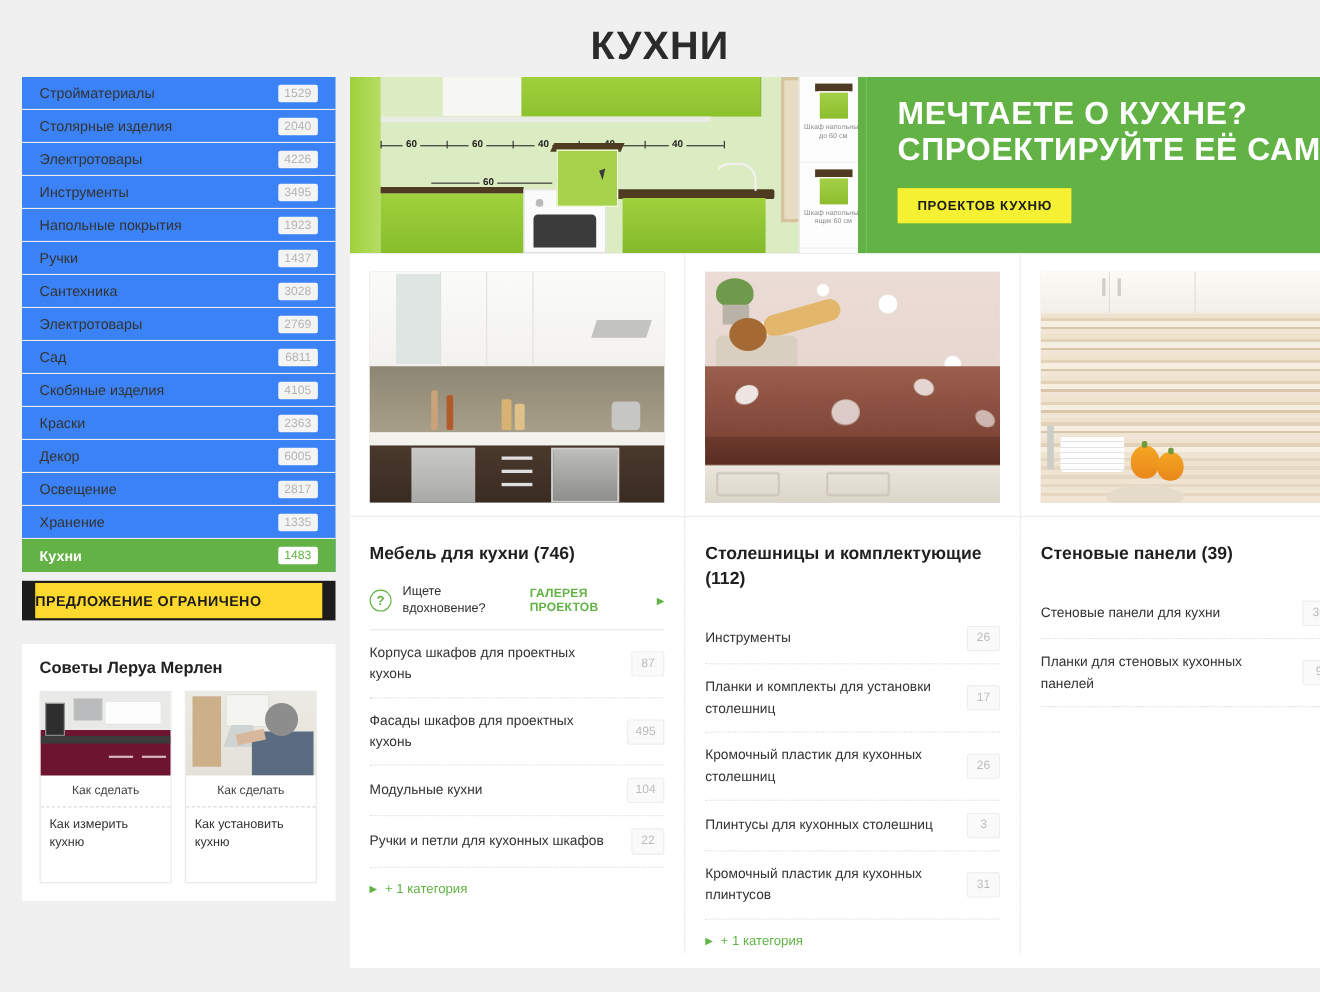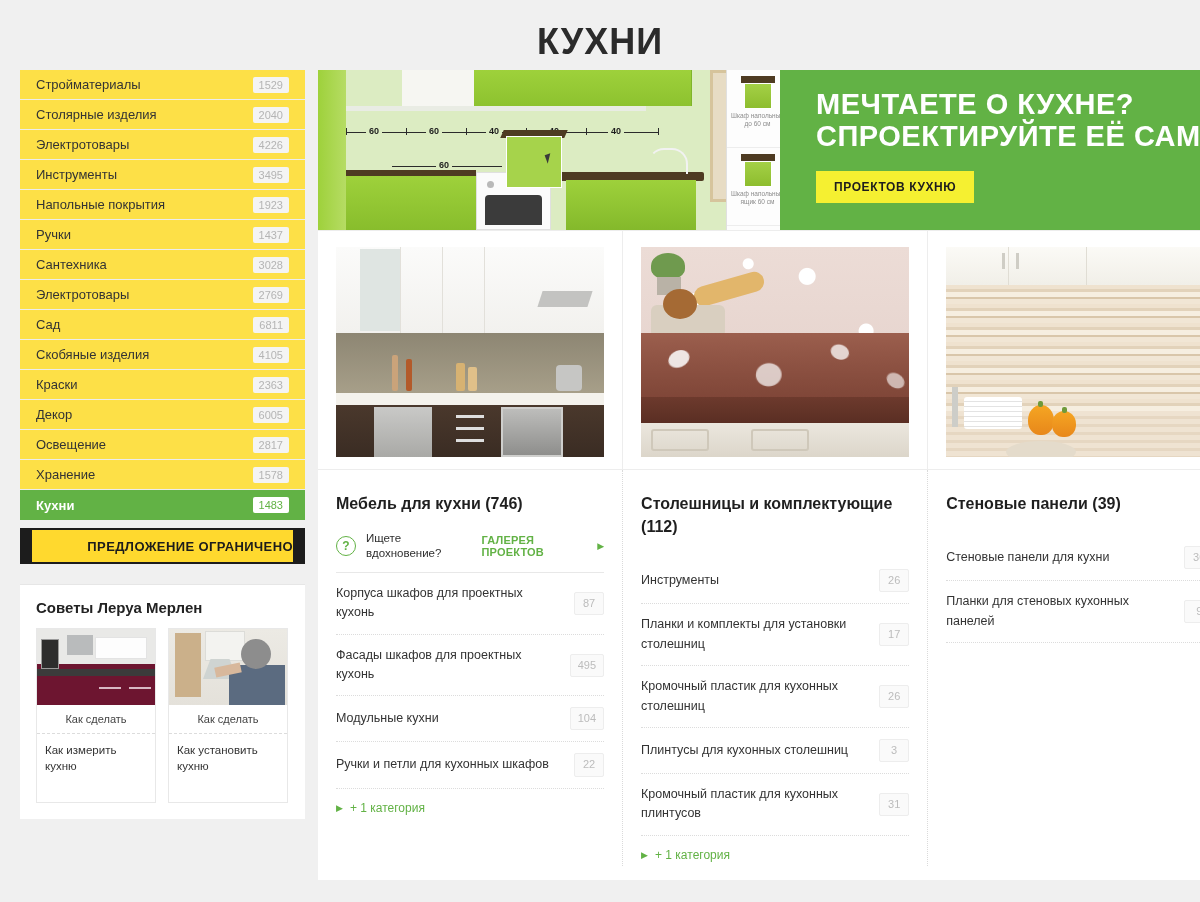--- a/index.html
+++ b/index.html
@@ -21,21 +21,21 @@
     padding-top: 14px;
     height: 70px;
     line-height: 56px;
   }
 
   
   .layout { display: flex; align-items: flex-start; padding: 0 20px; gap: 13px; }
 
   
   .sidebar { width: 285px; flex: 0 0 285px; }
-  .cat-list { background: #fde047; }
+  .cat-list { background: #3b82f6; }
   .cat-row {
     display: flex; align-items: center; justify-content: space-between;
     height: 30px; padding: 0 16px;
     border-bottom: 1px solid #ececec;
     font-size: 13px; color: #333;
   }
   .cat-row:last-child { border-bottom: none; }
   .cat-row.active { background: #62b245; }
   .cat-row.active .cat-label { color: #fff; font-weight: bold; }
   .cat-label { white-space: nowrap; }
@@ -47,21 +47,21 @@
   .cat-row.active .chip { background: #ffffff; color: #62b245; }
 
   .promo-wrap { margin-top: 8px; position: relative; height: 36px; }
   .promo-ribbon {
     position: absolute; left: 0; right: 0; top: 0; height: 36px;
     background: #1c1c1c;
   }
   .promo-band {
     position: absolute; left: 12px; right: 12px; top: 2px; height: 32px;
     background: #ffd92e;
-    display: flex; align-items: center; justify-content: flex-end;
+    display: flex; align-items: center; justify-content: flex-start;
   }
   .promo-text {
     font-size: 13px; font-weight: bold; color: #1c1c1c;
     letter-spacing: 0.4px;
   }
 
   .tips-box { background: #fff; margin-top: 20px; padding: 14px 16px 16px; border-top: 1px solid #e6e6e6;}
   .tips-title { font-size: 15px; font-weight: bold; color: #222; margin-bottom: 12px; }
   .tips-grid { display: flex; gap: 12px; }
   .tip-card { width: 120px; border: 1px solid #e8e8e8; background: #fff; }
@@ -295,21 +295,21 @@
         <div class="cat-row">
           <span class="cat-label">Декор</span>
           <span class="chip">6005</span>
         </div>
         <div class="cat-row">
           <span class="cat-label">Освещение</span>
           <span class="chip">2817</span>
         </div>
         <div class="cat-row">
           <span class="cat-label">Хранение</span>
-          <span class="chip">1578</span>
+          <span class="chip">1335</span>
         </div>
         <div class="cat-row active">
           <span class="cat-label">Кухни</span>
           <span class="chip">1483</span>
         </div>
       </div>
 
       <div class="promo-wrap">
         <div class="promo-ribbon"></div>
         <div class="promo-band">

